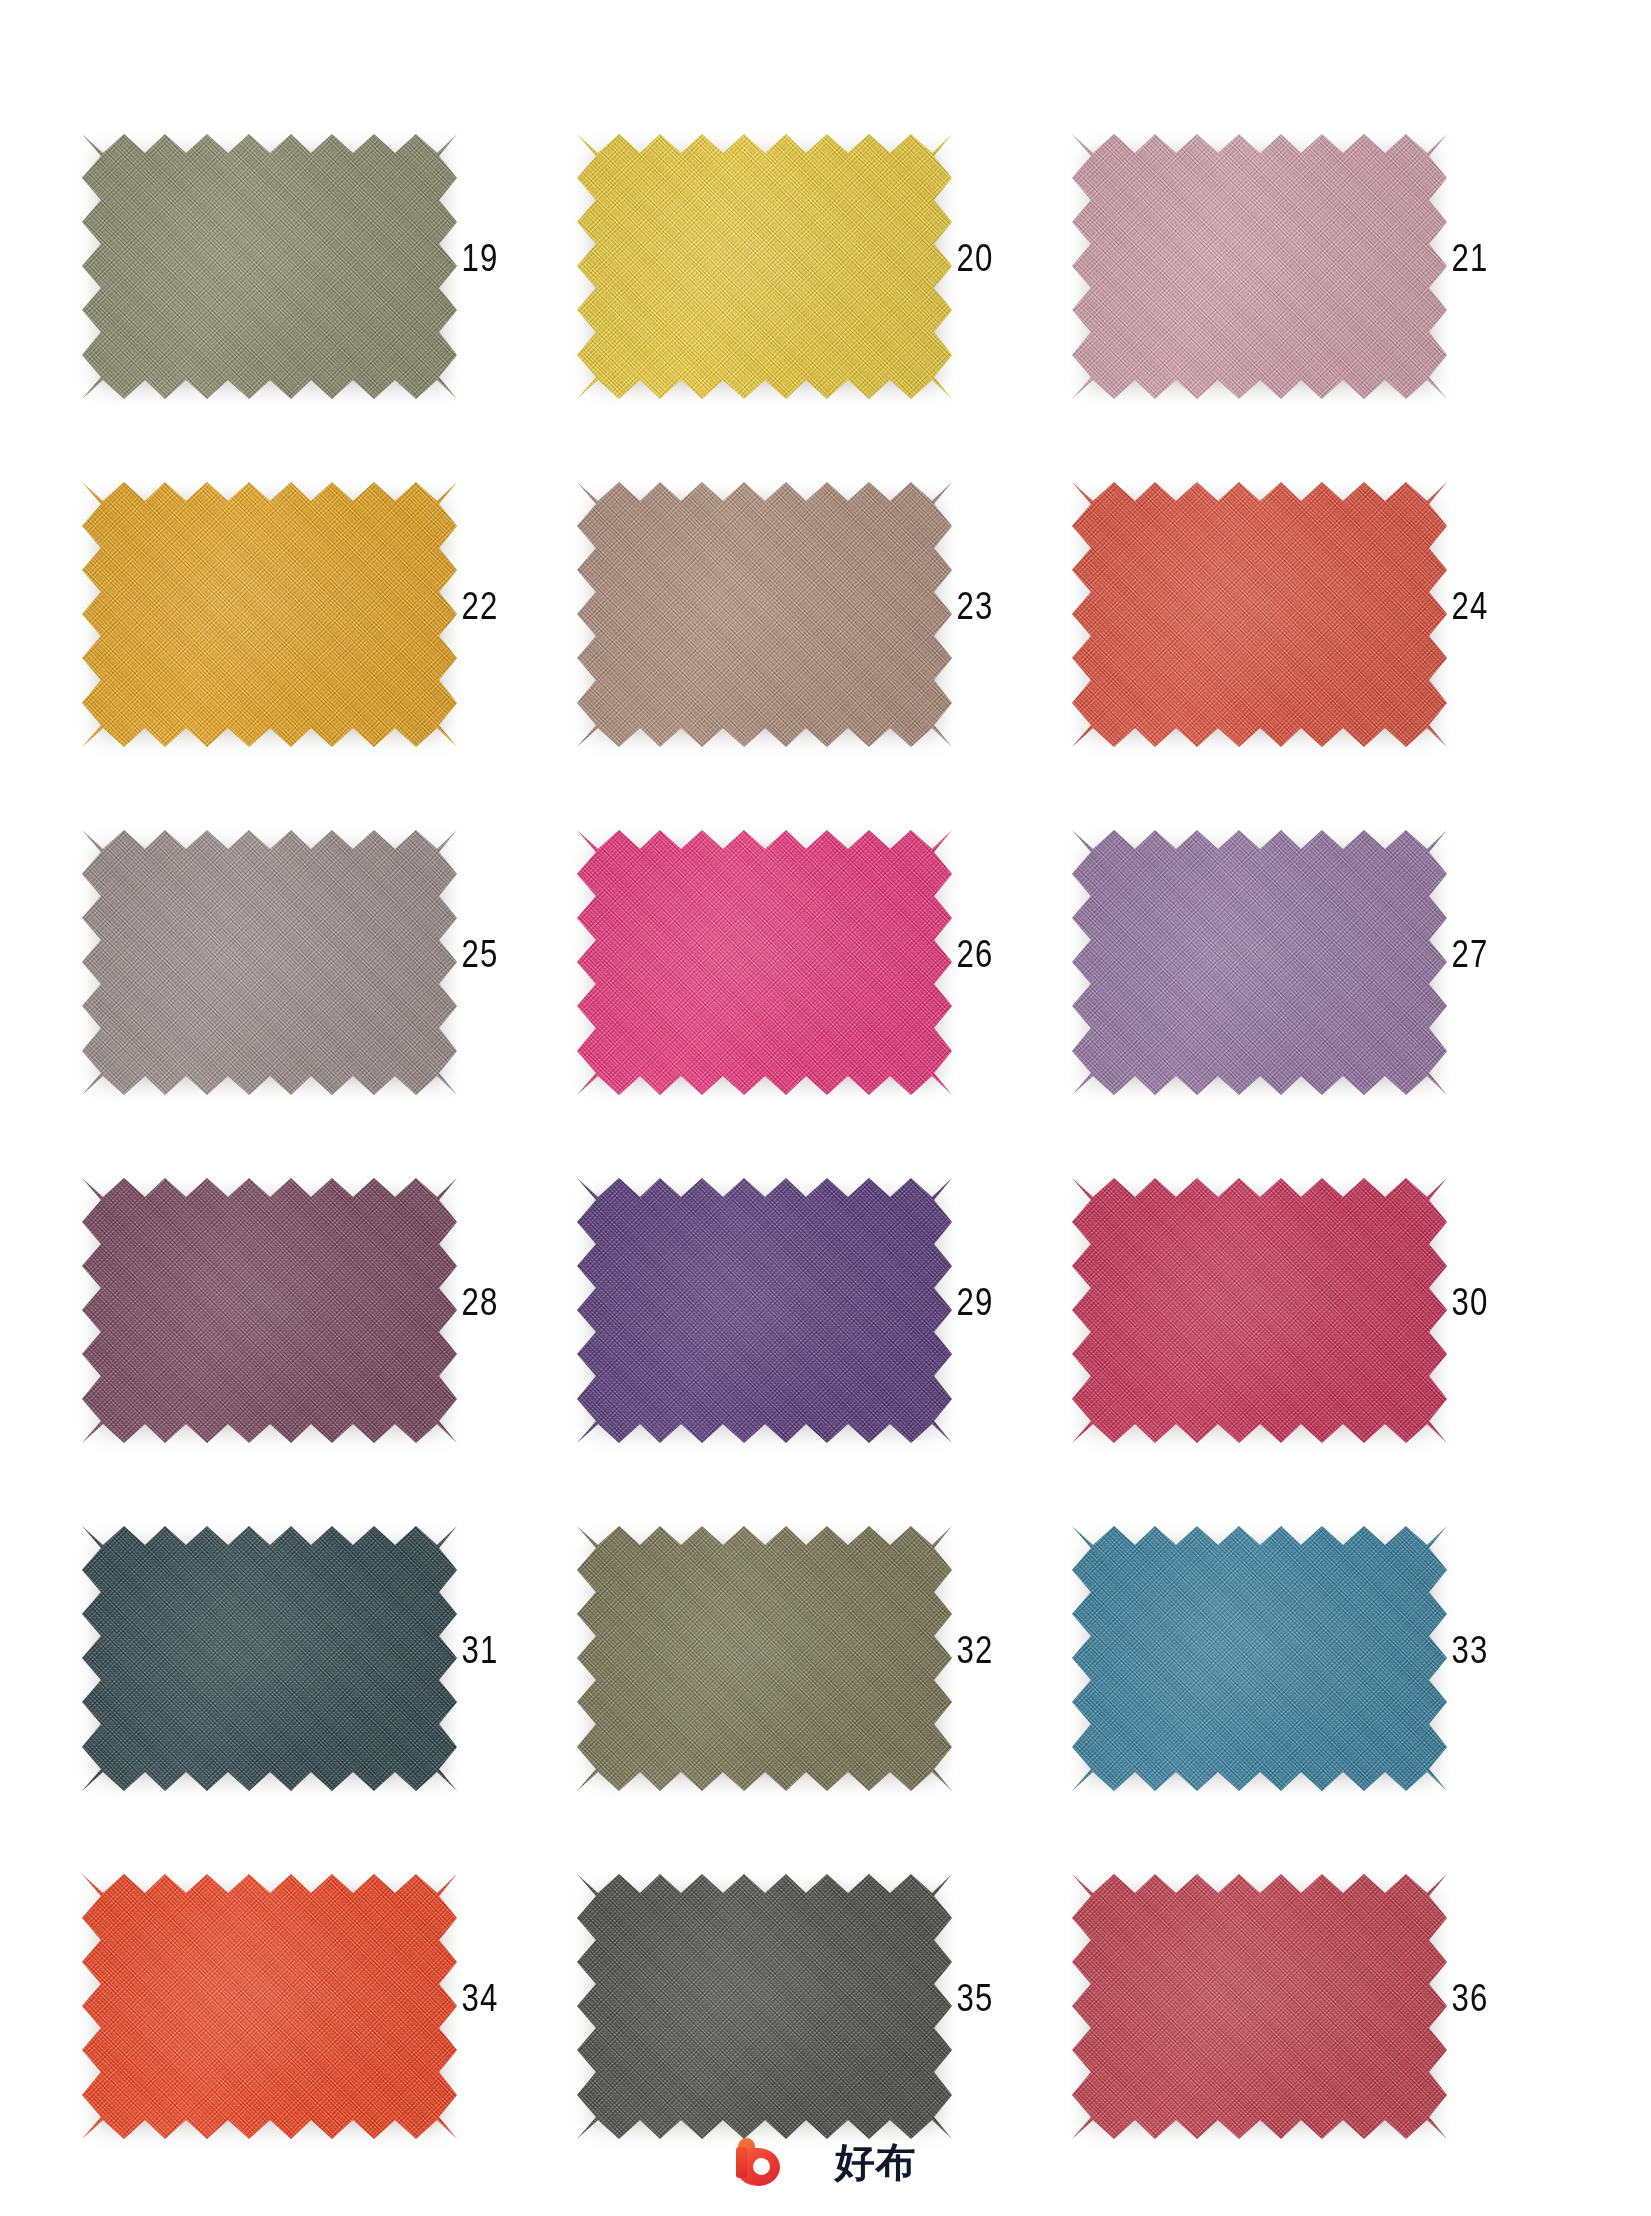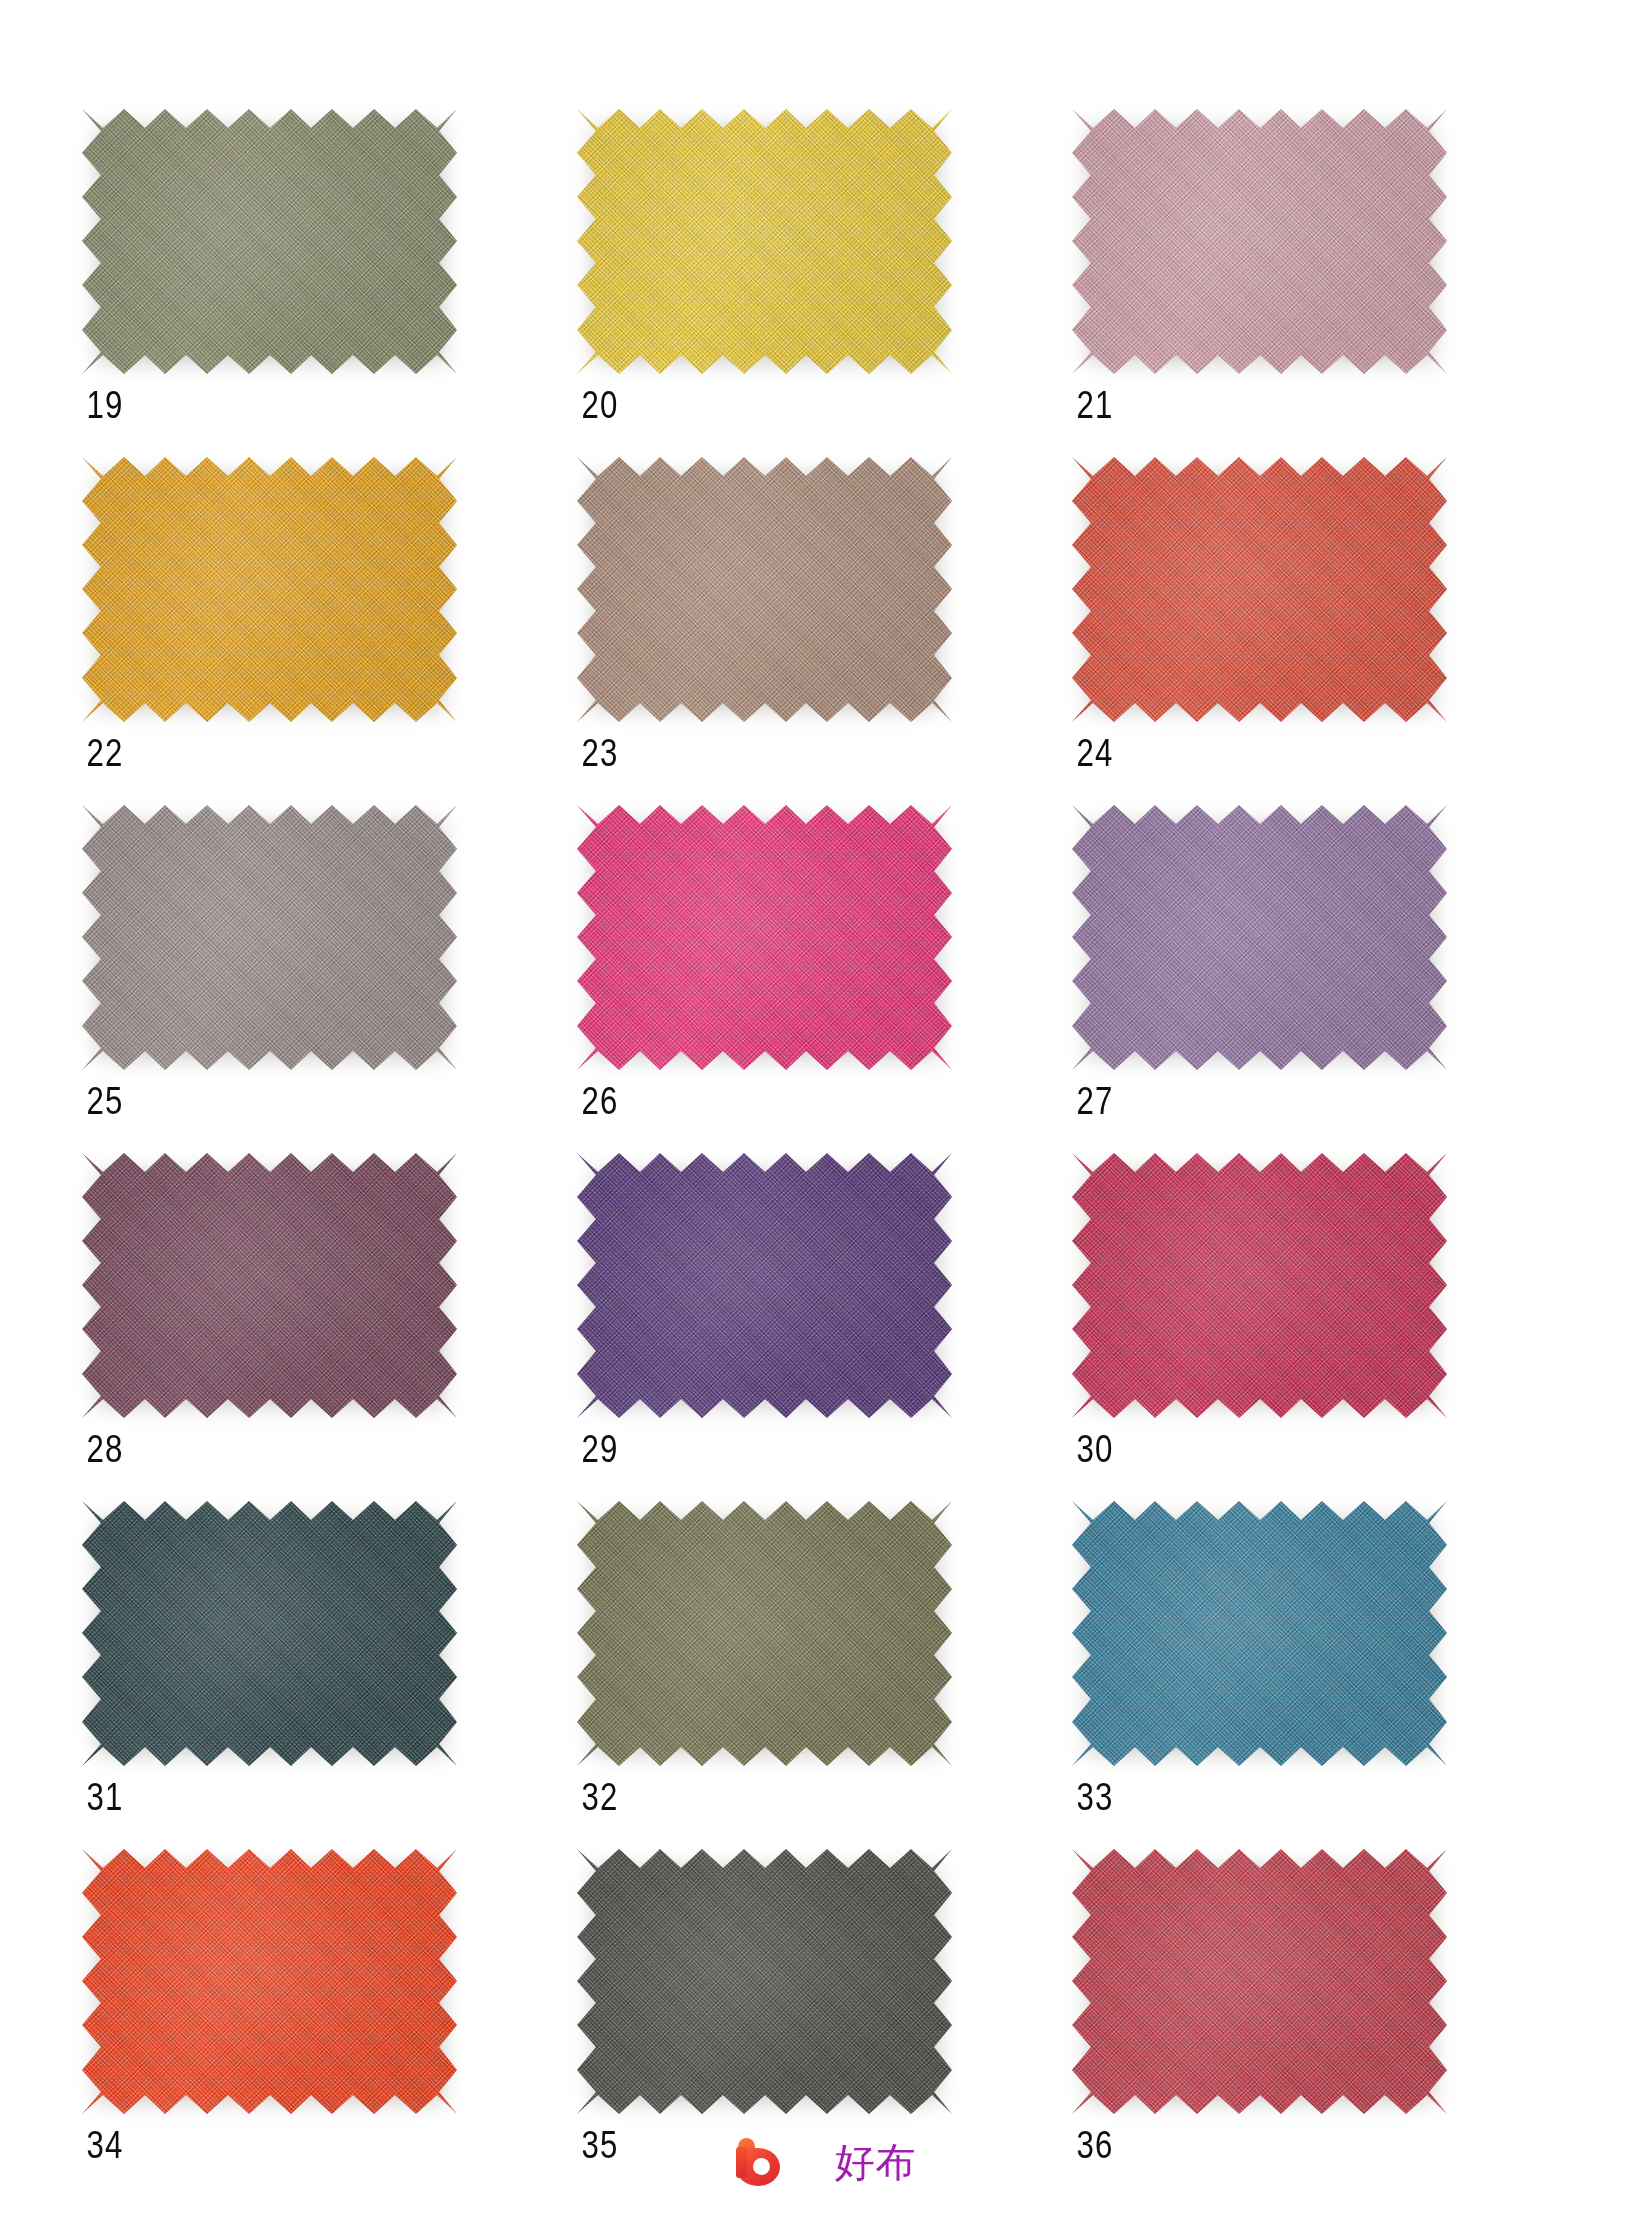--- a/index.html
+++ b/index.html
@@ -36,22 +36,22 @@
     grid-auto-rows: 348px;
     justify-items: center;
   }
 
   
   .swatch-cell {
     width: 495px;
     height: 348px;
     position: relative;
     display: flex;
-    flex-direction: column;
-    align-items: flex-start;
+    flex-direction: row;
+    align-items: center;
   }
 
   .swatch-figure {
     position: relative;
     width: 375px;
     height: 265px;
     margin-top: 33px;
   }
 
   
@@ -168,23 +168,23 @@
     left: 1.3px;
     top: 8.8px;
     width: 10.7px;
     height: 31.5px;
     border-radius: 3.2px;
     background: linear-gradient(160deg, #F4552F 0%, #DB2A2D 100%);
   }
   #logo-text {
     font-family: "DejaVu Sans", sans-serif;
     font-size: 40px;
-    font-weight: normal;
+    font-weight: bold;
     line-height: 1;
-    color: #a21caf;
+    color: #0f172a;
     letter-spacing: 0.6px;
     user-select: none;
     margin-left: 44px;
   }
 </style>
 </head>
 <body>
 
 <div id="swatch-page">
 

